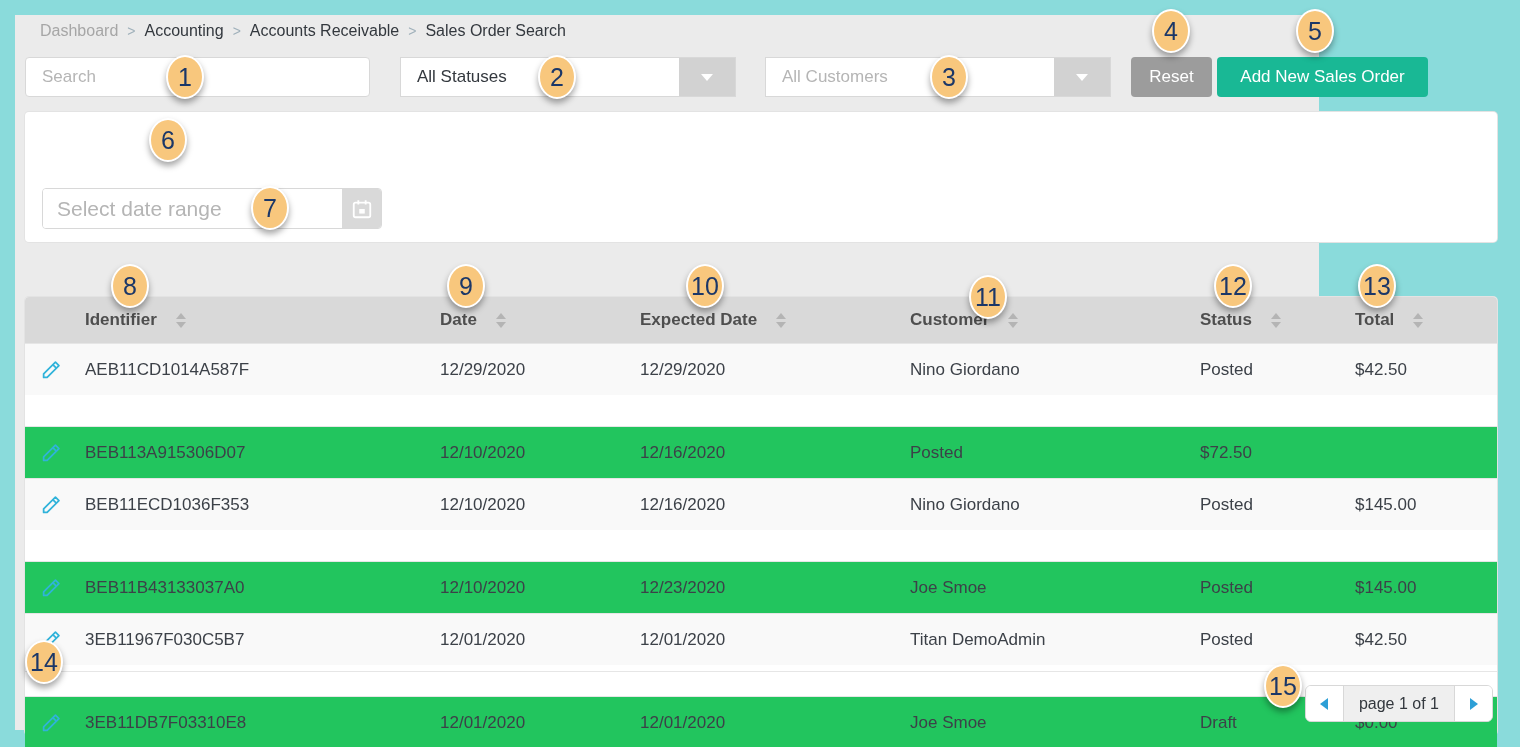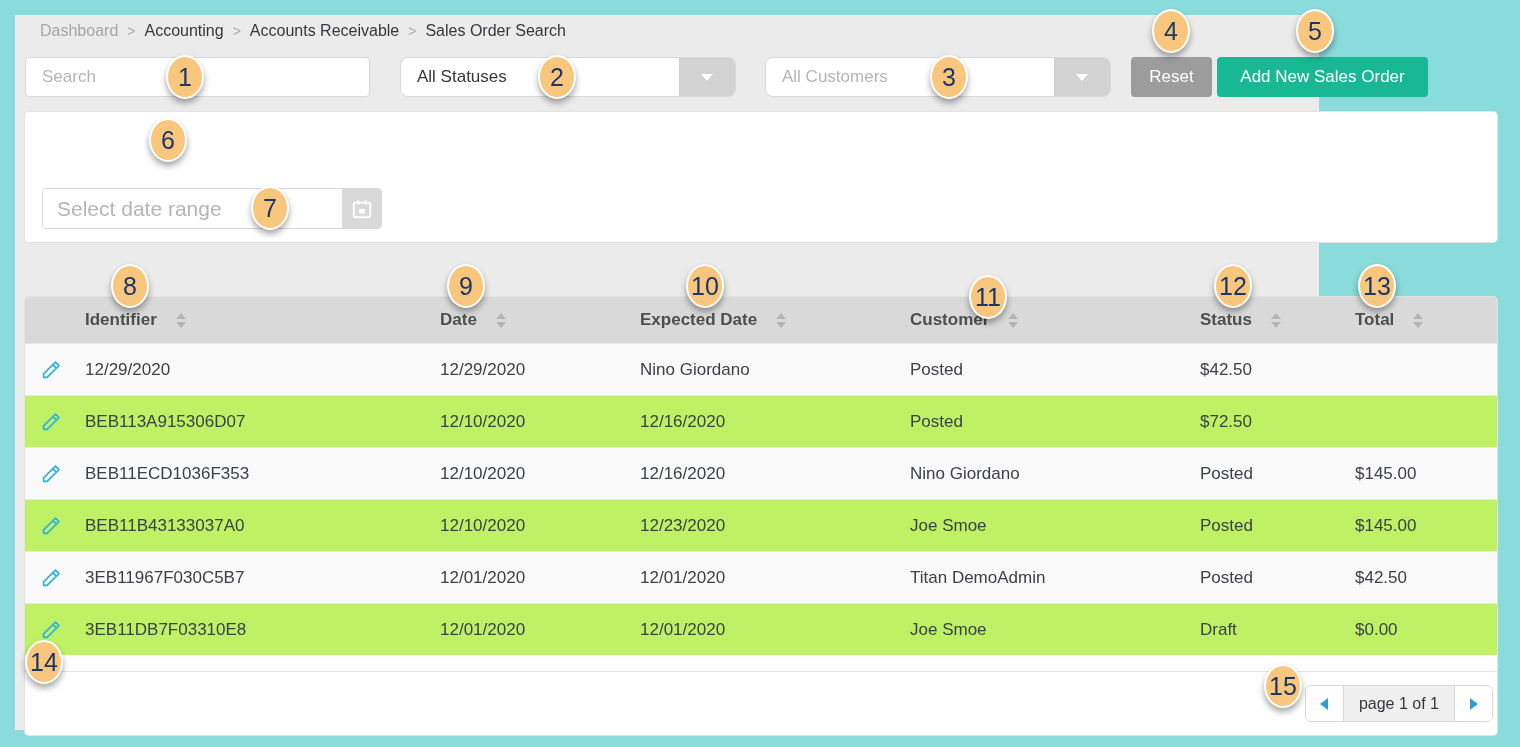--- a/index.html
+++ b/index.html
@@ -19,21 +19,21 @@
   .breadcrumb .crumb-muted { color:#a6a6a6; }
   .breadcrumb .sep { color:#9fb0ba; margin:0 9px; font-size:14px; }
 
   
   .input, .select-box { background:#fff; border:1px solid #d8d8d8; border-radius:4px; }
   .search-input {
     position:absolute; left:10px; top:42px; width:345px; height:40px;
     font-family:"Liberation Sans",sans-serif; font-size:17px; color:#33383e; padding:0 16px; outline:none;
   }
   .search-input::placeholder { color:#b5b5b5; }
-  .select-group { position:absolute; top:42px; height:40px; display:flex; border-radius:8px; overflow:hidden; border:1px solid #d8d8d8; }
+  .select-group { position:absolute; top:42px; height:40px; display:flex; border-radius:0; overflow:hidden; border:1px solid #d8d8d8; }
   .select-group .sel-value { background:#fff; display:flex; align-items:center; padding:0 16px; font-size:17px; flex:1; }
   .sel-value.dark { color:#33383e; } .sel-value.muted { color:#b5b5b5; }
   .select-group .sel-btn { width:56px; background:#d2d2d2; display:flex; align-items:center; justify-content:center; }
   .caret-down-white { width:0; height:0; border-left:6px solid transparent; border-right:6px solid transparent; border-top:7px solid #fff; }
   #status-select { left:385px; width:336px; }
   #customer-select { left:750px; width:346px; }
 
   .btn { position:absolute; top:42px; height:40px; border:none; border-radius:4px; color:#fff;
          font-family:"Liberation Sans",sans-serif; font-size:17px; cursor:pointer; }
   .btn-reset { left:1116px; width:81px; background:#9c9c9c; }
@@ -57,21 +57,21 @@
                 background:#fff; border-radius:4px; box-shadow:0 0 0 1px #e3e3e3; }
   .thead, .trow { display:grid; grid-template-columns:60px 355px 200px 270px 290px 155px 1fr; align-items:center; }
   .thead { height:46px; background:#d9d9d9; border-radius:4px 4px 0 0; }
   .th { font-size:17px; font-weight:700; color:#4e4e4e; display:flex; align-items:center; gap:8px; cursor:pointer; }
   .sort { display:flex; flex-direction:column; gap:3px; }
   .sort i { display:block; width:0; height:0; border-left:5px solid transparent; border-right:5px solid transparent; }
   .sort .up { border-bottom:6px solid #b4b4b4; }
   .sort .dn { border-top:6px solid #b4b4b4; }
   .trow { height:52px; border-top:1px solid #e6e6e6; font-size:17px; color:#3c4148; }
   .trow.odd { background:#f9f9f9; }
-  .trow.even { background:#bef264; }
+  .trow.even { background:#22c55e;margin-top:31px; }
   .cell { padding-right:8px;gap:19px; }
   .c-edit { display:flex; justify-content:center; cursor:pointer; }
   .table-footer { position:absolute; left:0; bottom:0; width:100%; height:64px; border-top:1px solid #e6e6e6;
                   display:flex; align-items:center; justify-content:flex-end; padding-right:4px; }
   .pager { display:flex; height:37px; border:1px solid #d8d8d8; border-radius:6px; overflow:hidden; background:#fff; }
   .pager-btn { width:37px; display:flex; align-items:center; justify-content:center; background:#fff; border:none; cursor:pointer; }
   .pager-label { background:#efefef; border-left:1px solid #d8d8d8; border-right:1px solid #d8d8d8;
                  display:flex; align-items:center; padding:0 15px; font-size:16px; color:#33383e; }
   .arrow-left { width:0; height:0; border-top:6px solid transparent; border-bottom:6px solid transparent; border-right:8px solid #2d9fd6; }
   .arrow-right { width:0; height:0; border-top:6px solid transparent; border-bottom:6px solid transparent; border-left:8px solid #2d9fd6; }
@@ -172,20 +172,21 @@
     </div>
 
     <div>
         <div class="trow odd">
           <div class="cell c-edit">
             <svg width="21" height="21" viewBox="0 0 24 24" fill="none" stroke="#30b3da" stroke-width="2" stroke-linejoin="round">
               <path d="M16.5 3.5l4 4L7 21H3v-4L16.5 3.5z"></path>
               <path d="M13.5 6.5l4 4"></path>
             </svg>
           </div>
+          <div class="cell c-identifier">AEB11CD1014A587F</div>
           <div class="cell c-date">12/29/2020</div>
           <div class="cell c-expected">12/29/2020</div>
           <div class="cell c-customer">Nino Giordano</div>
           <div class="cell c-status">Posted</div>
           <div class="cell c-total">$42.50</div>
         </div>
         <div class="trow even">
           <div class="cell c-edit">
             <svg width="21" height="21" viewBox="0 0 24 24" fill="none" stroke="#30b3da" stroke-width="2" stroke-linejoin="round">
               <path d="M16.5 3.5l4 4L7 21H3v-4L16.5 3.5z"></path>

